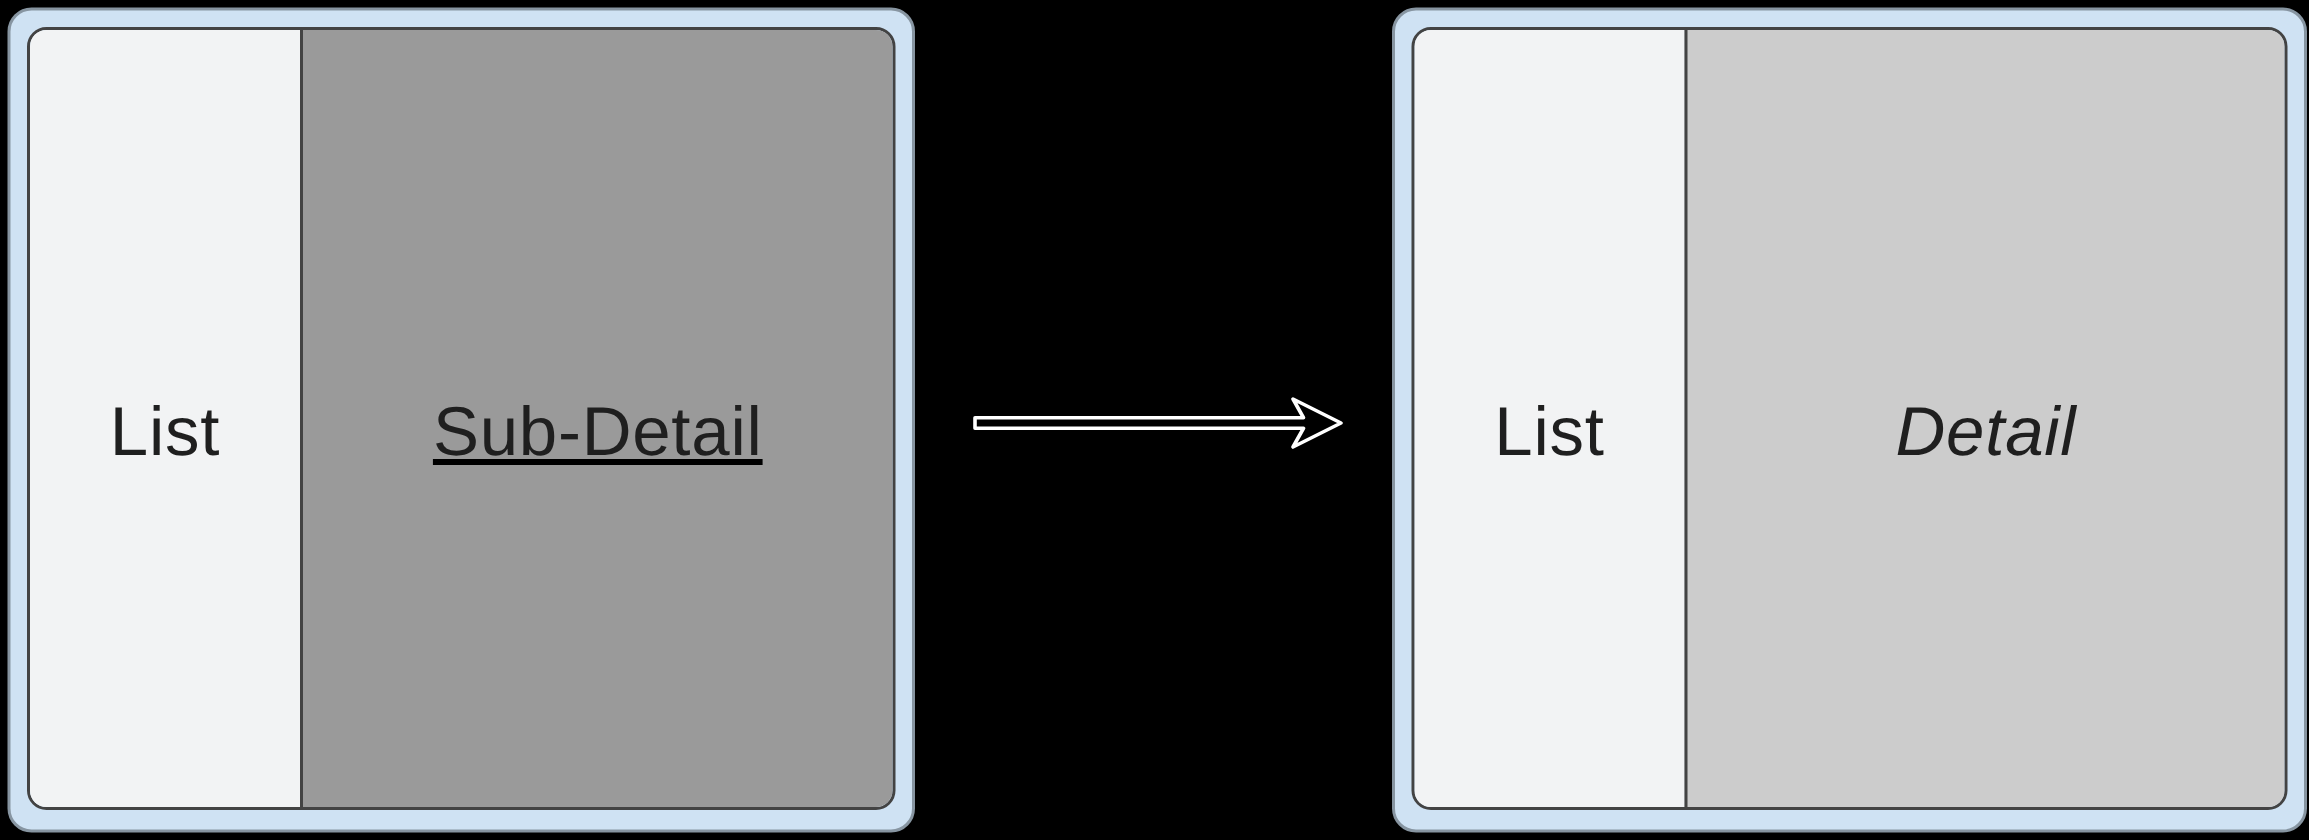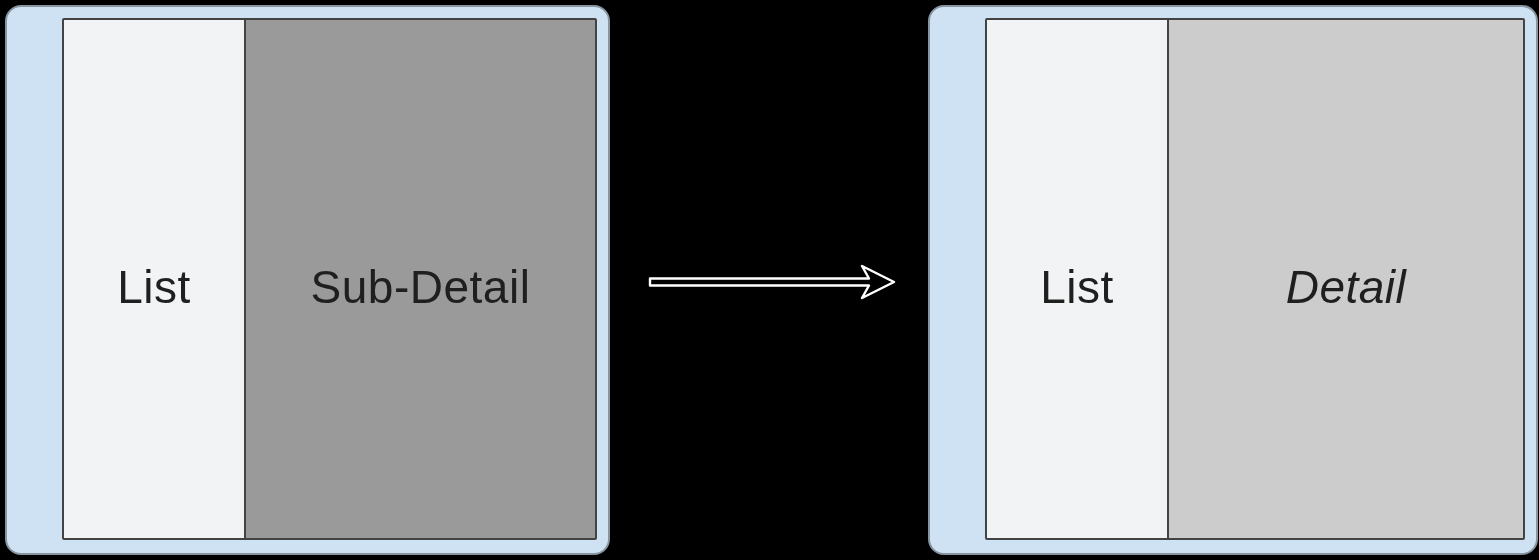--- a/index.html
+++ b/index.html
@@ -25,25 +25,24 @@
   }
   .device-frame.left  { left: 5px;   width: 605px; }
   .device-frame.right { left: 928px; width: 610px; }
   .screen {
     position: absolute;
     left: 11px;
     top: 11px;
     right: 11px;
     bottom: 13px;
     border: 2px solid;
-    border-radius: 2px;
+    border-radius: 13px;
     display: flex;
     overflow: hidden;
     box-sizing: border-box;
-    margin-left: 44px;
   }
   .pane {
     display: flex;
     align-items: center;
     justify-content: center;
     box-sizing: border-box;
     height: 100%;
   }
   .pane-list {
     flex: 0 0 180px;
@@ -69,21 +68,21 @@
 </head>
 <body>
 
 <div class="canvas" style="background: rgb(0, 0, 0);">
 
   <div class="device-frame left" style="background: rgb(207, 226, 243); border-color: rgb(135, 149, 161);">
     <div class="screen" style="border-color: rgb(67, 67, 67);">
       <div class="pane pane-list" style="background: rgb(242, 243, 244);">
         <span class="pane-label" style="color: rgb(31, 31, 31);">List</span>
       </div>
-      <div class="pane pane-detail" style="background: rgb(154, 154, 154); border-left-color: rgb(67, 67, 67);">
+      <div class="pane pane-detail" style="background: rgb(154, 154, 154); border-left-color: rgb(67, 67, 67); text-decoration: underline;">
         <span class="pane-label" style="color: rgb(31, 31, 31);">Sub-Detail</span>
       </div>
     </div>
   </div>
 
   <svg class="transition-arrow" width="262" height="50" viewBox="0 0 262 50">
     <path d="M10 21.5 L229 21.5 L222 9 L254 25 L222 41 L229 28.5 L10 28.5 Z" stroke-width="2.4" stroke-linejoin="round" stroke="#ffffff" fill="#000000"></path>
   </svg>
 
   <div class="device-frame right" style="background: rgb(207, 226, 243); border-color: rgb(135, 149, 161);">

